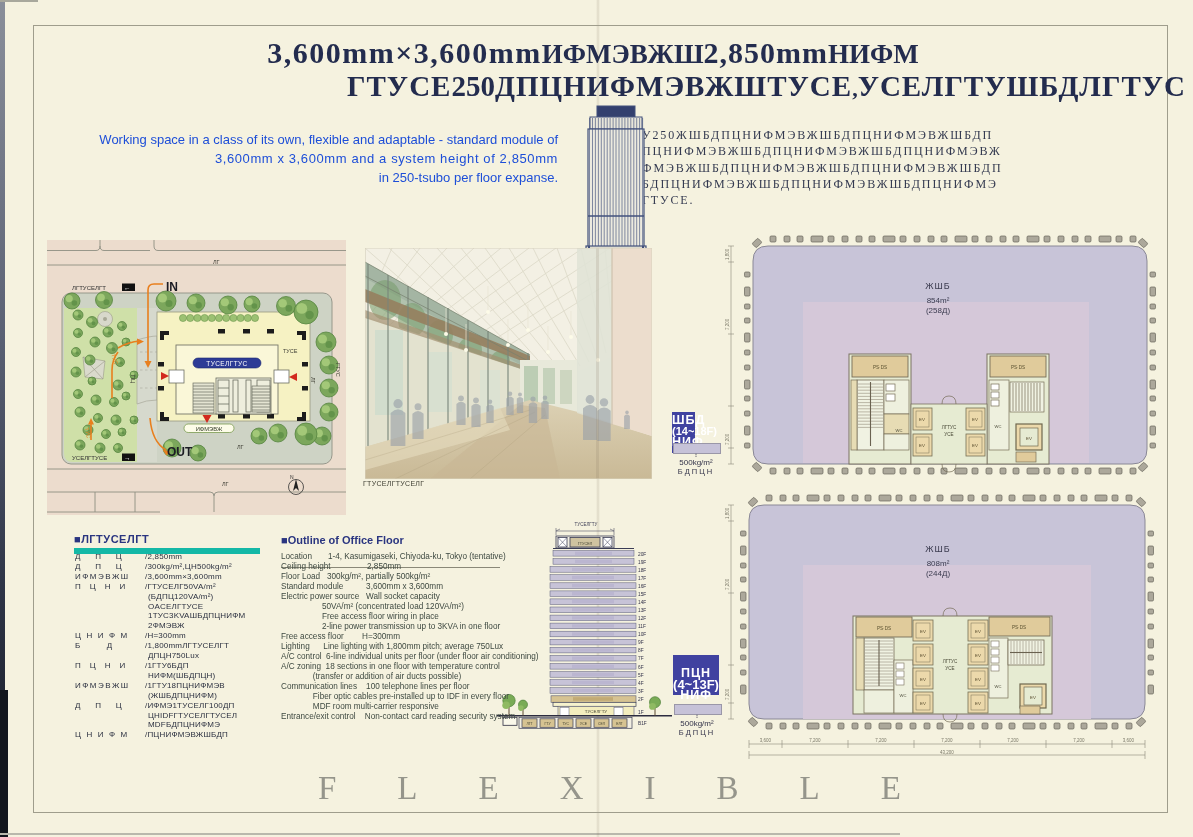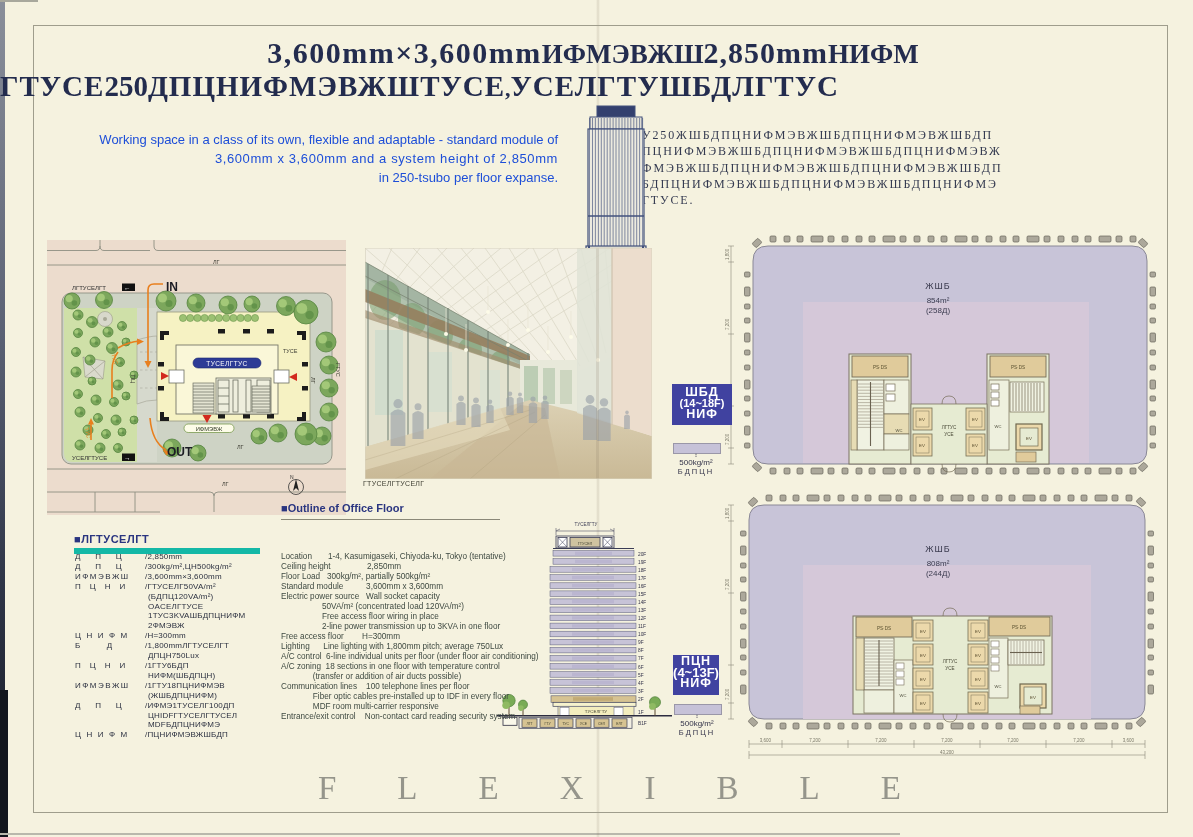--- a/index.html
+++ b/index.html
@@ -15,21 +15,21 @@
 <div class="abs" style="left:0;top:0;width:38px;height:2px;background:#a8a89c"></div>
 
 <div class="abs" style="left:0;top:833px;width:900px;height:2px;background:#b9b8ac"></div>
 
 <div class="abs" style="left:596px;top:0;width:4px;height:837px;background:linear-gradient(90deg,rgba(120,105,85,0) 0%,rgba(120,105,85,0.18) 50%,rgba(120,105,85,0) 100%)"></div>
 
 <div class="abs" style="left:33px;top:25px;width:1133px;height:786px;border:1px solid #9f9d8c"></div>
 
 <div class="abs ser nvy" style="left:0;top:36px;width:1186px;text-align:center;font-size:30px;font-weight:bold;white-space:nowrap"><span style="letter-spacing:1.5px">3,600mm×3,600mm</span><span style="letter-spacing:0px;font-size:27px">ИФМЭВЖШ</span><span style="letter-spacing:1px">2,850mm</span><span style="letter-spacing:0px;font-size:27px">НИФМ</span></div>
 
-<div class="abs ser nvy" style="left:0;top:70px;width:1186px;text-align:left;font-size:29px;font-weight:bold;white-space:nowrap"><span style="letter-spacing:1px">ГТУСЕ</span>250<span style="letter-spacing:1px">ДПЦНИФМЭВЖШТУСЕ</span><span style="font-size:22px">,</span><span style="letter-spacing:1px">УСЕЛГТУШБДЛГТУС</span></div>
+<div class="abs ser nvy" style="left:0;top:70px;width:1186px;text-align:right;font-size:29px;font-weight:bold;white-space:nowrap"><span style="letter-spacing:1px">ГТУСЕ</span>250<span style="letter-spacing:1px">ДПЦНИФМЭВЖШТУСЕ</span><span style="font-size:22px">,</span><span style="letter-spacing:1px">УСЕЛГТУШБДЛГТУС</span></div>
 
 <div class="abs" style="left:70px;top:130px;width:488px;text-align:right;font-size:13px;line-height:19px;color:#1d4ed8;white-space:nowrap">Working space in a class of its own, flexible and adaptable - standard module of<br><span style="letter-spacing:0.6px">3,600mm x 3,600mm and a system height of 2,850mm</span><br>in 250-tsubo per floor expanse.</div>
 
 <div class="abs ser" style="left:642px;top:127px;width:380px;font-size:12px;line-height:16.3px;letter-spacing:1.9px;color:#343a50;white-space:nowrap">У250ЖШБДПЦНИФМЭВЖШБДПЦНИФМЭВЖШБДП<br>ПЦНИФМЭВЖШБДПЦНИФМЭВЖШБДПЦНИФМЭВЖ<br>ФМЭВЖШБДПЦНИФМЭВЖШБДПЦНИФМЭВЖШБДП<br>БДПЦНИФМЭВЖШБДПЦНИФМЭВЖШБДПЦНИФМЭ<br>ГТУСЕ.</div>
 
 <svg style="position:absolute;left:578px;top:100px" width="76" height="175" viewBox="578 100 76 175">
 <g stroke="#42507c" fill="none">
 <rect x="597" y="106" width="38" height="11" fill="#33406e"></rect>
 <rect x="590" y="117" width="52" height="12" fill="#e8e6da" stroke-width="1"></rect>
 <rect x="588" y="129" width="56" height="118" fill="#eceadf" stroke-width="1.2"></rect>
@@ -808,21 +808,21 @@
 <rect x="1016" y="424" width="26" height="26" fill="#ecd9ab" stroke="#6f684f" stroke-width="1.2"></rect>
     <rect x="1020" y="428" width="18" height="18" fill="#e6ebd2" stroke="#6f684f" stroke-width="0.7"></rect>
 <text x="1029" y="440" font-size="4.4" fill="#55492a" text-anchor="middle">EV</text>
 <rect x="1016" y="452" width="20" height="10" fill="#e0cb9b" stroke="#756d57" stroke-width="0.7"></rect>
 
 <text x="938" y="289" font-size="9" fill="#3c3c50" text-anchor="middle" style="letter-spacing:1px">ЖШБ</text>
 <text x="938" y="303" font-size="8" fill="#3c3c50" text-anchor="middle">854m²</text>
 <text x="938" y="313" font-size="8" fill="#3c3c50" text-anchor="middle">(258Д)</text>
 </svg>
 
-<div class="abs" style="left:672px;top:384px;width:60px;height:41px;background:#4042a0;color:#fff;text-align:center;font-weight:bold">
+<div class="abs" style="left:672px;top:412px;width:23px;height:41px;background:#4042a0;color:#fff;text-align:center;font-weight:bold">
     <div style="font-size:12.5px;line-height:13px;margin-top:2px;letter-spacing:1px">ШБД</div>
     <div style="font-size:11px;line-height:9px;letter-spacing:0">(14~18F)</div>
     <div style="font-size:12.5px;line-height:13px;letter-spacing:1px">НИФ</div>
   </div>
 
 <div class="abs" style="left:673px;top:443px;width:46px;height:9px;background:#c6c2d8;border:0.5px solid #9a97a8"></div>
 <div class="abs" style="left:672px;top:452px;width:48px;text-align:center;font-size:6px;color:#33334a;line-height:6px">↕</div>
 <div class="abs" style="left:672px;top:458px;width:48px;text-align:center;font-size:8px;color:#33334a;line-height:9px">500kg/m²</div>
 <div class="abs" style="left:672px;top:467px;width:48px;text-align:center;font-size:7.5px;color:#33334a;letter-spacing:2px;line-height:9px">БДПЦН</div>
 
@@ -1058,21 +1058,21 @@
 <text x="881" y="742">7,200</text>
 <text x="947" y="742">7,200</text>
 <text x="1013" y="742">7,200</text>
 <text x="1079" y="742">7,200</text>
 <text x="1128.5" y="742">3,600</text>
 <text x="947" y="753.5">43,200</text>
 </g>
 </svg>
 
 <div class="abs" style="left:673px;top:655px;width:46px;height:40px;background:#4042a0;color:#fff;text-align:center;font-weight:bold">
-    <div style="font-size:12.5px;line-height:13px;margin-top:0;letter-spacing:1px">ПЦН</div>
+    <div style="font-size:12.5px;line-height:13px;margin-top:12px;letter-spacing:1px">ПЦН</div>
     <div style="font-size:13px;line-height:9px">(4~13F)</div>
     <div style="font-size:12.5px;line-height:13px;letter-spacing:1px">НИФ</div>
   </div>
 
 <div class="abs" style="left:674px;top:704px;width:46px;height:9px;background:#c6c2d8;border:0.5px solid #9a97a8"></div>
 <div class="abs" style="left:673px;top:713px;width:48px;text-align:center;font-size:6px;color:#33334a;line-height:6px">↕</div>
 <div class="abs" style="left:673px;top:719px;width:48px;text-align:center;font-size:8px;color:#33334a;line-height:9px">500kg/m²</div>
 <div class="abs" style="left:673px;top:728px;width:48px;text-align:center;font-size:7.5px;color:#33334a;letter-spacing:2px;line-height:9px">БДПЦН</div>
 
 <svg style="position:absolute;left:495px;top:515px" width="180" height="250" viewBox="495 515 180 250">
@@ -1195,16 +1195,16 @@
     <circle cx="520.9" cy="708.1" r="2.8" fill="#8fba62"></circle>
 <line x1="655" y1="715.7600000000009" x2="655" y2="703.9" stroke="#5c4a32" stroke-width="1"></line>
     <circle cx="655" cy="702.2" r="5.5" fill="#79ab55" stroke="#4c7e38" stroke-width="0.7"></circle>
     <circle cx="652.5" cy="706.4" r="3.4" fill="#8fba62"></circle>
 </svg>
 
 <div class="abs" style="left:74px;top:533px;width:186px;font-size:11px;font-weight:bold;color:#2a3580;border-bottom:6px solid #14b8a6;padding-bottom:3px;letter-spacing:0.5px">■ЛГТУСЕЛГТ</div>
 
 <div class="abs" style="left:75px;top:552px;width:220px;font-size:8px;line-height:9.9px;letter-spacing:0.2px;color:#2b3040;white-space:nowrap"><span style="display:inline-block;width:70px;letter-spacing:14.8px">ДПЦ</span>/2,850mm<br><span style="display:inline-block;width:70px;letter-spacing:14.8px">ДПЦ</span>/300kg/m²,ЦН500kg/m²<br><span style="display:inline-block;width:70px;letter-spacing:1.5px">ИФМЭВЖШ</span>/3,600mm×3,600mm<br><span style="display:inline-block;width:70px;letter-spacing:9.0px">ПЦНИ</span>/ГТУСЕЛГ50VA/m²<br><span style="margin-left:73px">(БДПЦ120VA/m²)</span><br><span style="margin-left:73px">OAСЕЛГТУСЕ</span><br><span style="margin-left:73px">1ТУС3KVAШБДПЦНИФМ</span><br><span style="margin-left:73px">2ФМЭВЖ</span><br><span style="display:inline-block;width:70px;letter-spacing:5.5px">ЦНИФМ</span>/H=300mm<br><span style="display:inline-block;width:70px;letter-spacing:26.5px">БД</span>/1,800mmЛГТУСЕЛГТ<br><span style="margin-left:73px">ДПЦН750Lux</span><br><span style="display:inline-block;width:70px;letter-spacing:9.0px">ПЦНИ</span>/1ГТУ6БДП<br><span style="margin-left:73px">НИФМ(ШБДПЦН)</span><br><span style="display:inline-block;width:70px;letter-spacing:1.5px">ИФМЭВЖШ</span>/1ГТУ18ПЦНИФМЭВ<br><span style="margin-left:73px">(ЖШБДПЦНИФМ)</span><br><span style="display:inline-block;width:70px;letter-spacing:14.8px">ДПЦ</span>/ИФМЭ1ТУСЕЛГ100ДП<br><span style="margin-left:73px">ЦНIDFГТУСЕЛГТУСЕЛ</span><br><span style="margin-left:73px">MDFБДПЦНИФМЭ</span><br><span style="display:inline-block;width:70px;letter-spacing:5.5px">ЦНИФМ</span>/ПЦНИФМЭВЖШБДП</div>
 
-<div class="abs" style="left:281px;top:502px;width:219px;font-size:11px;font-weight:bold;color:#2a3580;border-bottom:1px solid #8a8878;padding-bottom:5px">■Outline of Office Floor</div>
+<div class="abs" style="left:281px;top:534px;width:219px;font-size:11px;font-weight:bold;color:#2a3580;border-bottom:1px solid #8a8878;padding-bottom:21px">■Outline of Office Floor</div>
 
 <div class="abs" style="left:281px;top:552px;width:230px;font-size:8.2px;line-height:10.0px;color:#3f4a42;white-space:nowrap">Location&nbsp;&nbsp;&nbsp;&nbsp;&nbsp;&nbsp;&nbsp;1-4, Kasumigaseki, Chiyoda-ku, Tokyo (tentative)<br>Ceiling height&nbsp;&nbsp;&nbsp;&nbsp;&nbsp;&nbsp;&nbsp;&nbsp;&nbsp;&nbsp;&nbsp;&nbsp;&nbsp;&nbsp;&nbsp;&nbsp;2,850mm<br>Floor Load&nbsp;&nbsp;&nbsp;300kg/m², partially 500kg/m²<br>Standard module&nbsp;&nbsp;&nbsp;&nbsp;&nbsp;&nbsp;&nbsp;&nbsp;&nbsp;&nbsp;3,600mm x 3,600mm<br>Electric power source&nbsp;&nbsp;&nbsp;Wall socket capacity<br>&nbsp;&nbsp;&nbsp;&nbsp;&nbsp;&nbsp;&nbsp;&nbsp;&nbsp;&nbsp;&nbsp;&nbsp;&nbsp;&nbsp;&nbsp;&nbsp;&nbsp;&nbsp;50VA/m² (concentrated load 120VA/m²)<br>&nbsp;&nbsp;&nbsp;&nbsp;&nbsp;&nbsp;&nbsp;&nbsp;&nbsp;&nbsp;&nbsp;&nbsp;&nbsp;&nbsp;&nbsp;&nbsp;&nbsp;&nbsp;Free access floor wiring in place<br>&nbsp;&nbsp;&nbsp;&nbsp;&nbsp;&nbsp;&nbsp;&nbsp;&nbsp;&nbsp;&nbsp;&nbsp;&nbsp;&nbsp;&nbsp;&nbsp;&nbsp;&nbsp;2-line power transmission up to 3KVA in one floor<br>Free access floor&nbsp;&nbsp;&nbsp;&nbsp;&nbsp;&nbsp;&nbsp;&nbsp;H=300mm<br>Lighting&nbsp;&nbsp;&nbsp;&nbsp;&nbsp;&nbsp;Line lighting with 1,800mm pitch; average 750Lux<br>A/C control&nbsp;&nbsp;6-line individual units per floor (under floor air conditioning)<br>A/C zoning&nbsp;&nbsp;18 sections in one floor with temperature control<br>&nbsp;&nbsp;&nbsp;&nbsp;&nbsp;&nbsp;&nbsp;&nbsp;&nbsp;&nbsp;&nbsp;&nbsp;&nbsp;&nbsp;(transfer or addition of air ducts possible)<br>Communication lines&nbsp;&nbsp;&nbsp;&nbsp;100 telephone lines per floor<br>&nbsp;&nbsp;&nbsp;&nbsp;&nbsp;&nbsp;&nbsp;&nbsp;&nbsp;&nbsp;&nbsp;&nbsp;&nbsp;&nbsp;Fiber optic cables pre-installed up to IDF in every floor<br>&nbsp;&nbsp;&nbsp;&nbsp;&nbsp;&nbsp;&nbsp;&nbsp;&nbsp;&nbsp;&nbsp;&nbsp;&nbsp;&nbsp;MDF room multi-carrier responsive<br>Entrance/exit control&nbsp;&nbsp;&nbsp;&nbsp;Non-contact card reading security system</div>
 
 <div class="abs ser" style="left:318px;top:770px;font-size:33px;color:#95958b;letter-spacing:61px;white-space:nowrap">FLEXIBLE</div>
 </body></html>

